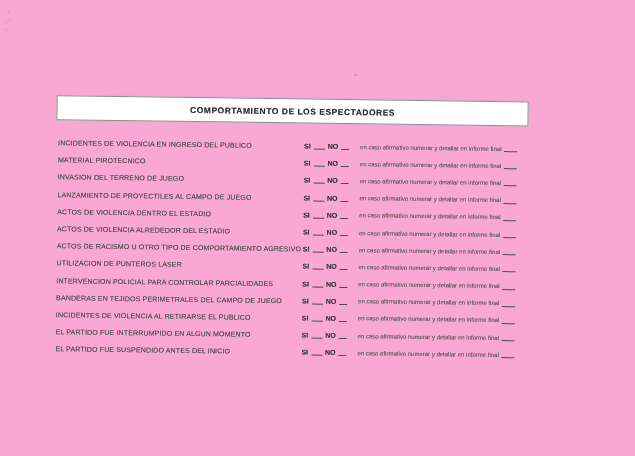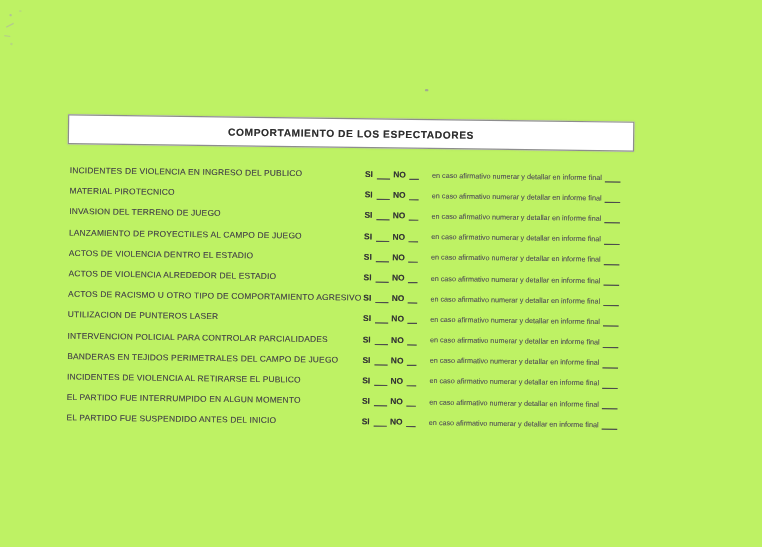--- a/index.html
+++ b/index.html
@@ -1,19 +1,19 @@
 <!DOCTYPE html>
 <html><head>
 <meta charset="utf-8">
 <style>
   html,body { margin:0; padding:0; }
   .page {
     position:relative;
     width:635px; height:456px;
-    background:#bef264;
+    background:#f9a8d4;
     overflow:hidden;
     font-family:"Liberation Sans", sans-serif;
   }
   
   .skew {
     position:absolute; inset:0;
     transform:rotate(0.75deg);
     transform-origin:40px 0;
   }
   .header-box {

